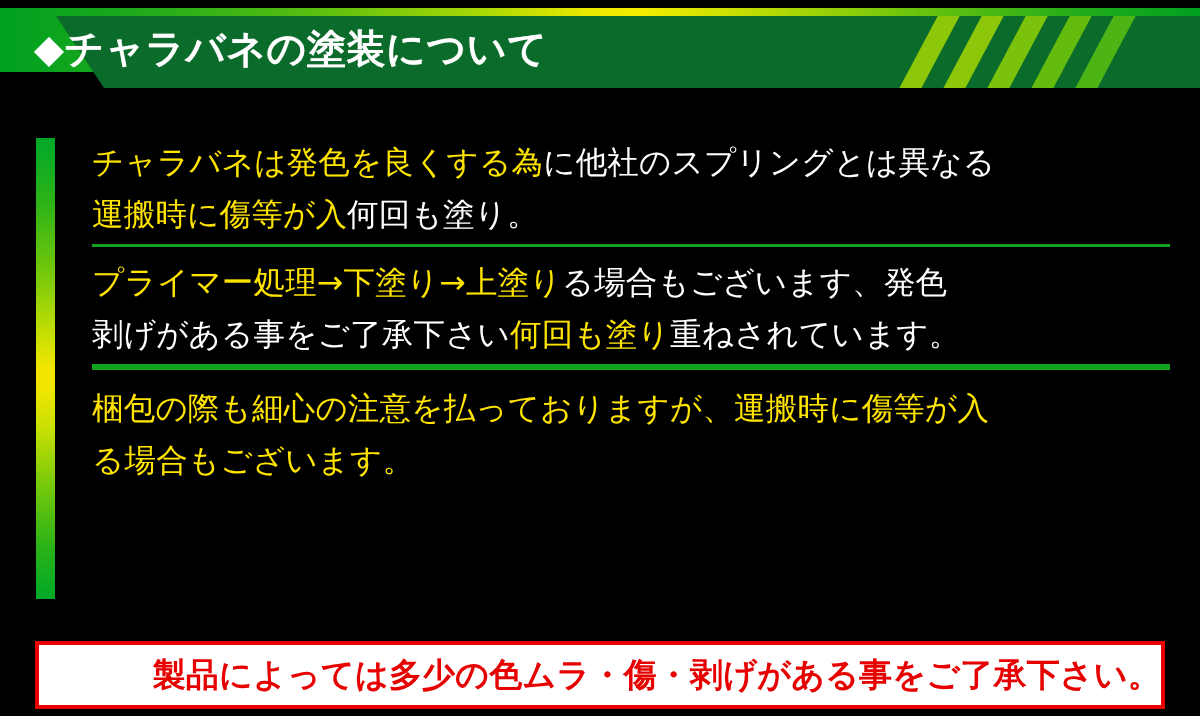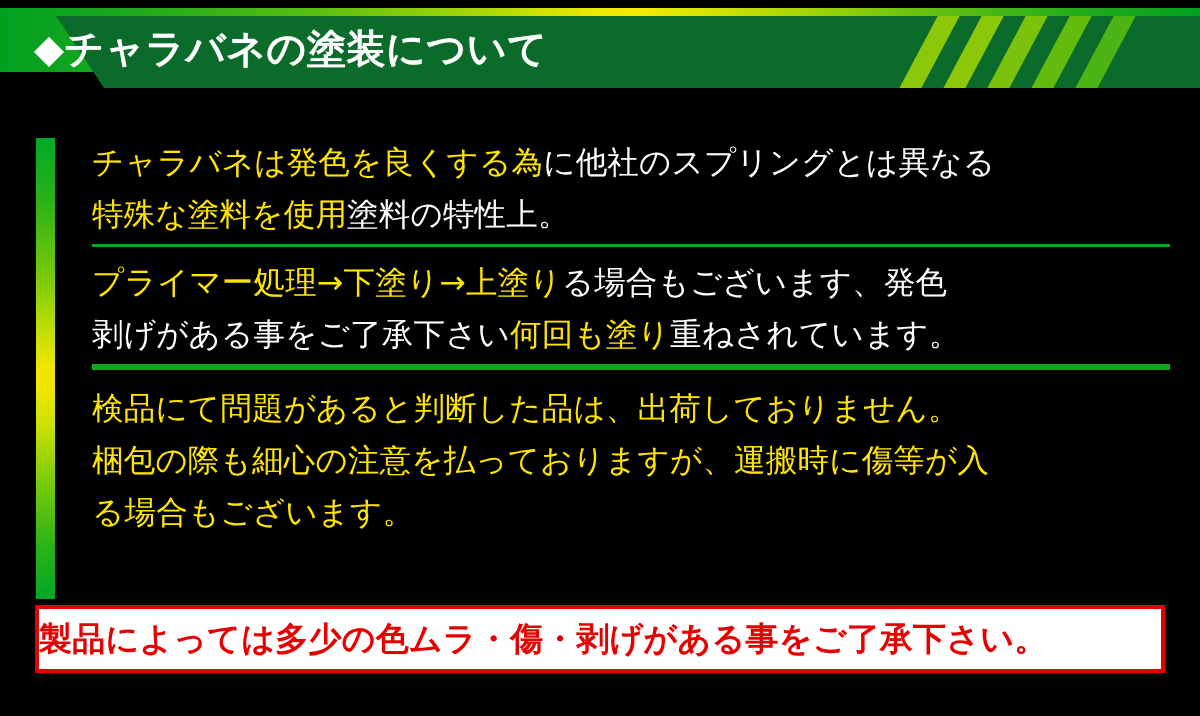--- a/index.html
+++ b/index.html
@@ -129,29 +129,29 @@
   .divider {
     height: 3px;
     background: #13a321;
     width: 1078px;
   }
 
   
   .notice {
     position: absolute;
     left: 35px;
-    top: 605px;
+    top: 641px;
     width: 1130px;
     height: 68px;
     background: #ffffff;
     border: 4px solid #e60000;
     box-sizing: border-box;
     display: flex;
     align-items: center;
-    justify-content: flex-start;
+    justify-content: flex-end;
   }
   .notice-text {
     color: #e60000;
     font-size: 33px;
     font-weight: bold;
     letter-spacing: 0.2px;
     white-space: nowrap;
   }
 </style>
 </head>
@@ -170,31 +170,30 @@
         <div class="stripe" style="left: 1094px; background: rgb(76, 180, 20);"></div>
       </div>
     <div class="header-title">◆チャラバネの塗装について</div>
   </div>
 
   <div class="accent-bar"></div>
 
   <div class="content">
       <div class="para para-1">
         <div><span class="hi">チャラバネは発色を良くする為</span><span>に他社のスプリングとは異なる</span></div>
-        <div><span class="hi">特殊な塗料を使用</span><span>塗料の特性上。</span></div>
+        <div><span class="hi">運搬時に傷等が入</span><span>何回も塗り。</span></div>
       </div>
       <div class="divider"></div>
       <div class="para para-2">
         <div><span class="hi">プライマー処理→下塗り→上塗り</span><span>る場合もございます、発色</span></div>
         <div><span>剥げがある事をご了承下さい</span><span class="hi">何回も塗り</span><span>重ねされています。</span></div>
       </div>
       <div class="divider"></div>
       <div class="divider"></div>
       <div class="para para-4">
-        <div><span class="hi">検品にて問題があると判断した品は、出荷しておりません。</span></div>
         <div><span class="hi">梱包の際も細心の注意を払っておりますが、運搬時に傷等が入</span></div>
         <div><span class="hi">る場合もございます。</span></div>
       </div>
     </div>
 
   <div class="notice">
     <div class="notice-text">製品によっては多少の色ムラ・傷・剥げがある事をご了承下さい。</div>
   </div>
 
 </div>

